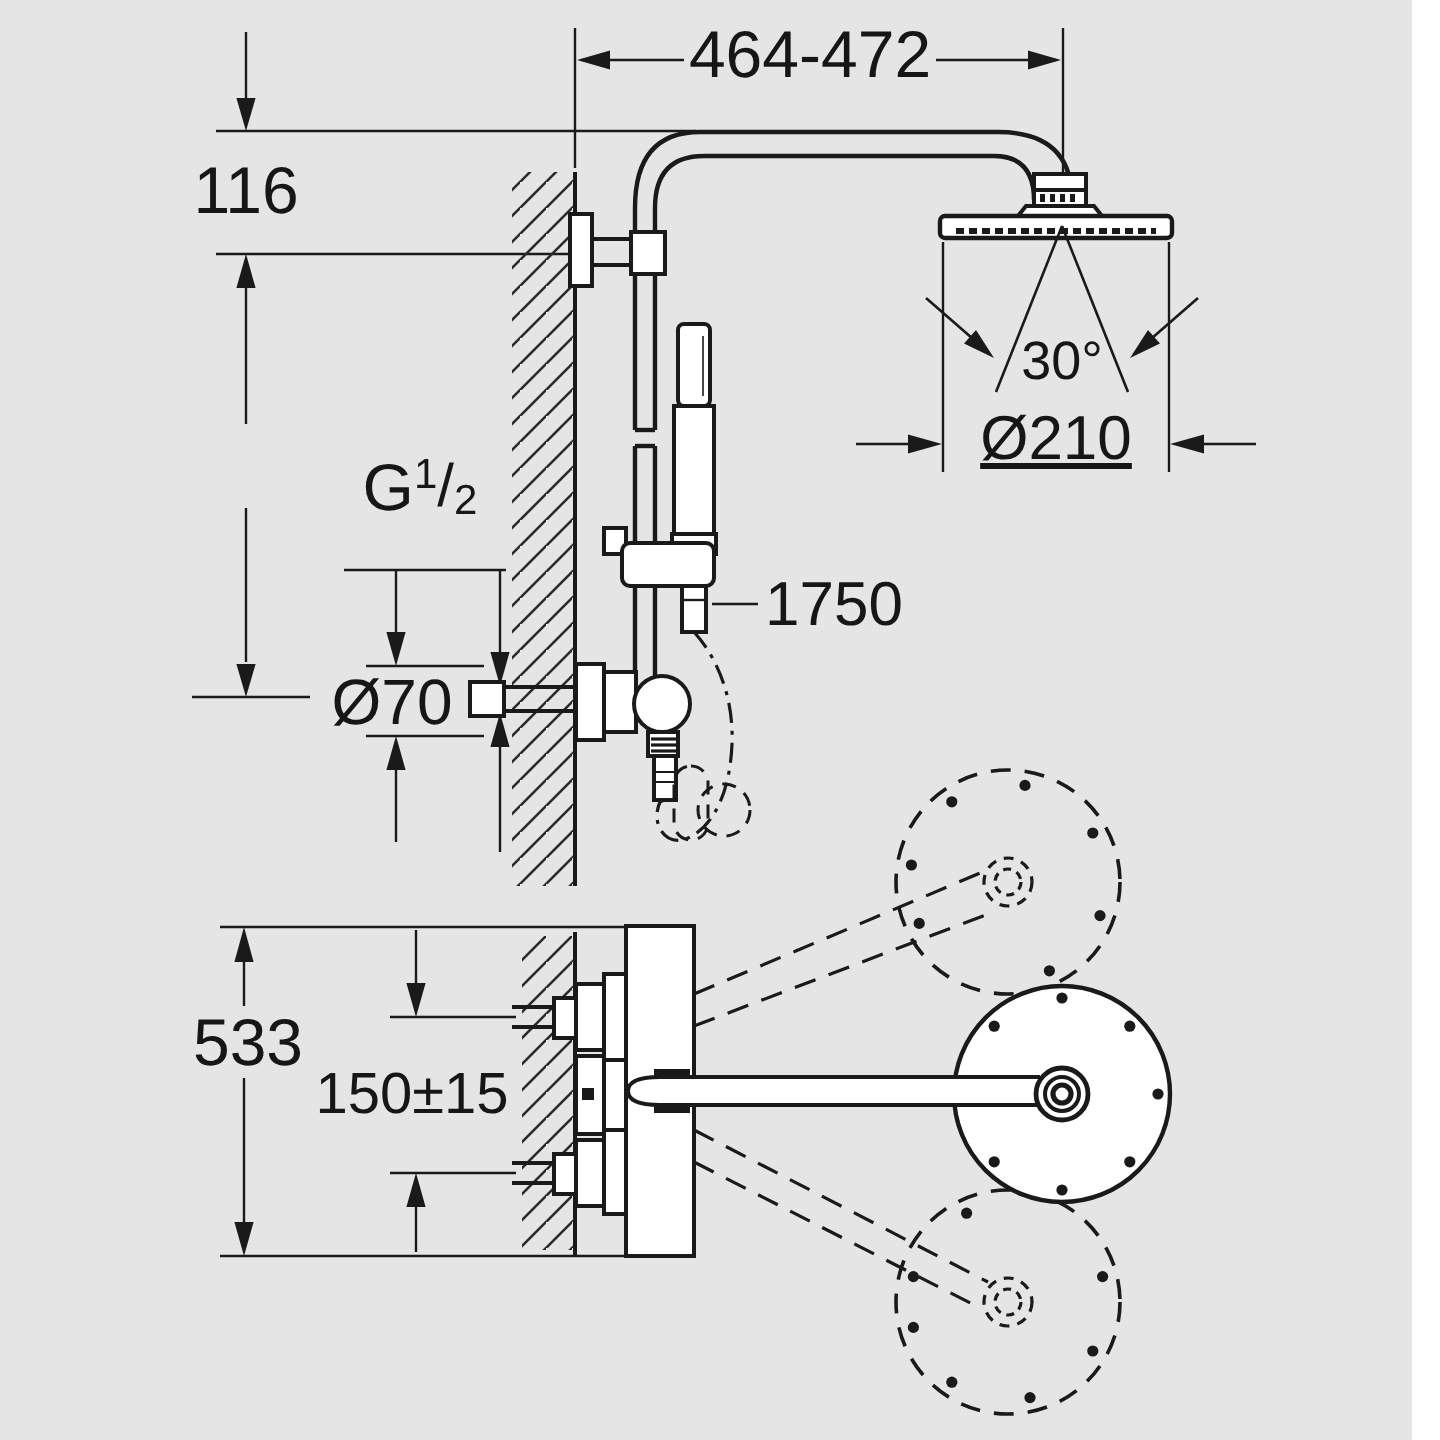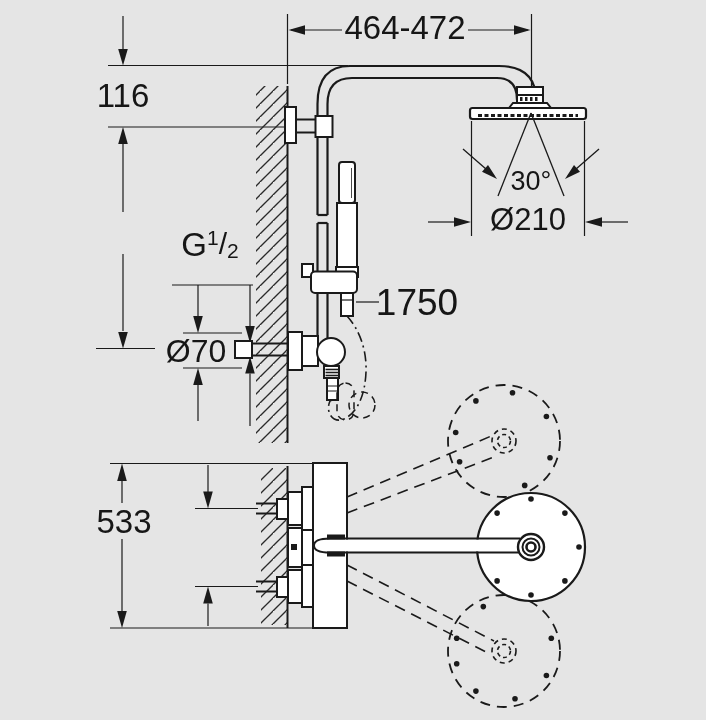--- a/index.html
+++ b/index.html
@@ -254,17 +254,18 @@
     <circle cx="531" cy="547" r="13" fill="#ffffff" stroke="#1a1a1a" stroke-width="2.4"></circle>
     <circle cx="531" cy="547" r="8.5" fill="none" stroke="#1a1a1a" stroke-width="2"></circle>
     <circle cx="531" cy="547" r="4.5" fill="none" stroke="#1a1a1a" stroke-width="2.6"></circle>
   </g>
 </svg>
 
 <div class="lbl" style="left:405px;top:27px;font-size:33px;">464-472</div>
 <div class="lbl" style="left:123px;top:95px;font-size:33px;">116</div>
 <div class="lbl" style="left:210px;top:244px;font-size:33px;"><span>G</span><span class="frac-num">1</span><span class="frac-slash">/</span><span class="frac-den">2</span></div>
 <div class="lbl" style="left:196px;top:351px;font-size:32px;text-align:center;">Ø70</div>
-<div class="lbl" style="left:417px;top:302px;font-size:37px;">1750</div>
+<div class="lbl" style="left:417px;top:302px;font-size:31px;">1750</div>
 <div class="lbl" style="left:531px;top:162px;font-size:27px;margin-top:19px;">30°</div>
-<div class="lbl" style="left:528px;top:219px;font-size:31px;">Ø210</div>
+<div class="lbl" style="left:528px;top:219px;font-size:31px;text-decoration:underline;">Ø210</div>
 <div class="lbl" style="left:124px;top:521px;font-size:33px;">533</div>
+<div class="lbl" style="left:206px;top:548px;font-size:29px;">150±15</div>
 </div>
 
 </body></html>

